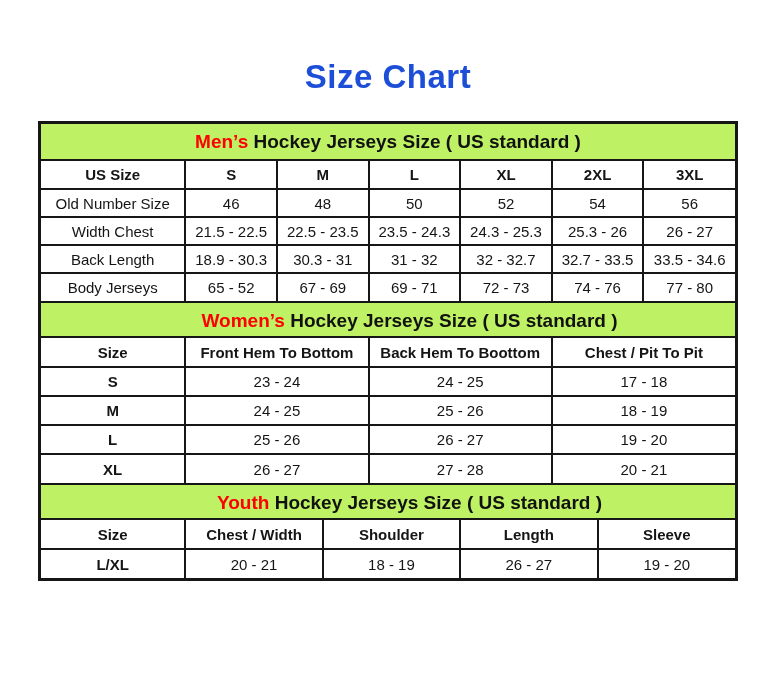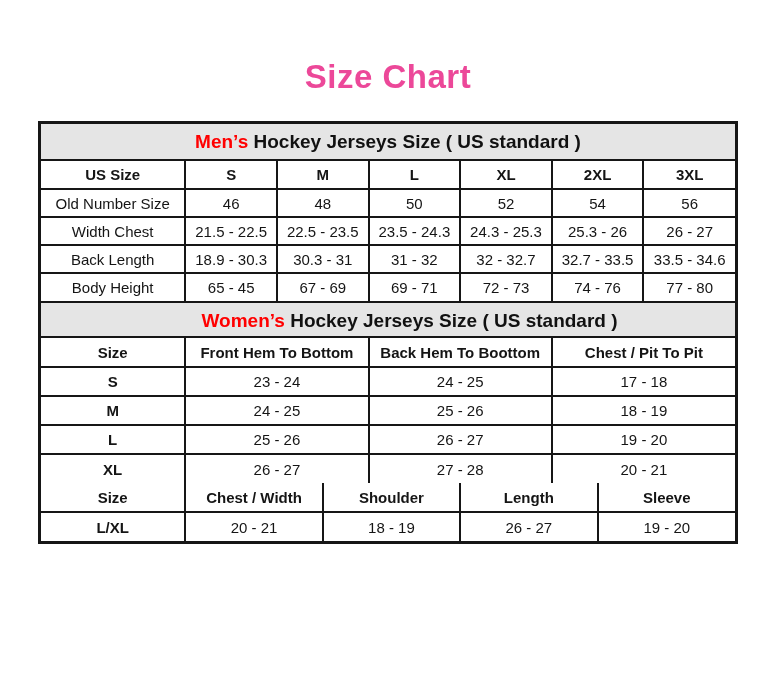--- a/index.html
+++ b/index.html
@@ -10,35 +10,35 @@
     position: relative;
     overflow: hidden;
   }
   .page-title {
     position: absolute;
     top: 58px; left: 0; width: 776px;
     margin: 0;
     text-align: center;
     font-size: 33px;
     font-weight: bold;
-    color: #ec4899;
+    color: #1d4ed8;
     letter-spacing: 0.5px;
   }
   .chart-block {
     position: absolute;
     top: 121px; left: 38px;
     width: 700px;
     box-sizing: border-box;
     border: 3px solid #161616;
     background: #ffffff;
   }
   .band {
     box-sizing: border-box;
     height: 37px;
-    background: #e5e5e5;
+    background: #bef264;
     border-bottom: 2px solid #161616;
     text-align: center;
     font-weight: bold;
     font-size: 19px;
     line-height: 35px;
     color: #111111;
   }
   .band.mid { border-top: 2px solid #161616; padding-left: 43px; }
   .band .hl { color: #FF0000; }
   table {
@@ -119,22 +119,22 @@
           <tr>
             <td>Back Length</td>
             <td>18.9 - 30.3</td>
             <td>30.3 - 31</td>
             <td>31 - 32</td>
             <td>32 - 32.7</td>
             <td>32.7 - 33.5</td>
             <td>33.5 - 34.6</td>
           </tr>
           <tr>
-            <td>Body Height</td>
-            <td>65 - 45</td>
+            <td>Body Jerseys</td>
+            <td>65 - 52</td>
             <td>67 - 69</td>
             <td>69 - 71</td>
             <td>72 - 73</td>
             <td>74 - 76</td>
             <td>77 - 80</td>
           </tr>
         </tbody>
       </table>
   </section>
 
@@ -174,20 +174,23 @@
             <td class="lbl-bold">XL</td>
             <td>26 - 27</td>
             <td>27 - 28</td>
             <td>20 - 21</td>
           </tr>
         </tbody>
       </table>
   </section>
 
   <section>
+    <div class="band mid">
+      <span class="hl">Youth</span><span> Hockey Jerseys Size ( US standard )</span>
+    </div>
     <table class="t-youth">
         <thead>
           <tr>
             <th>Size</th>
             <th>Chest / Width</th>
             <th>Shoulder</th>
             <th>Length</th>
             <th>Sleeve</th>
           </tr>
         </thead>

